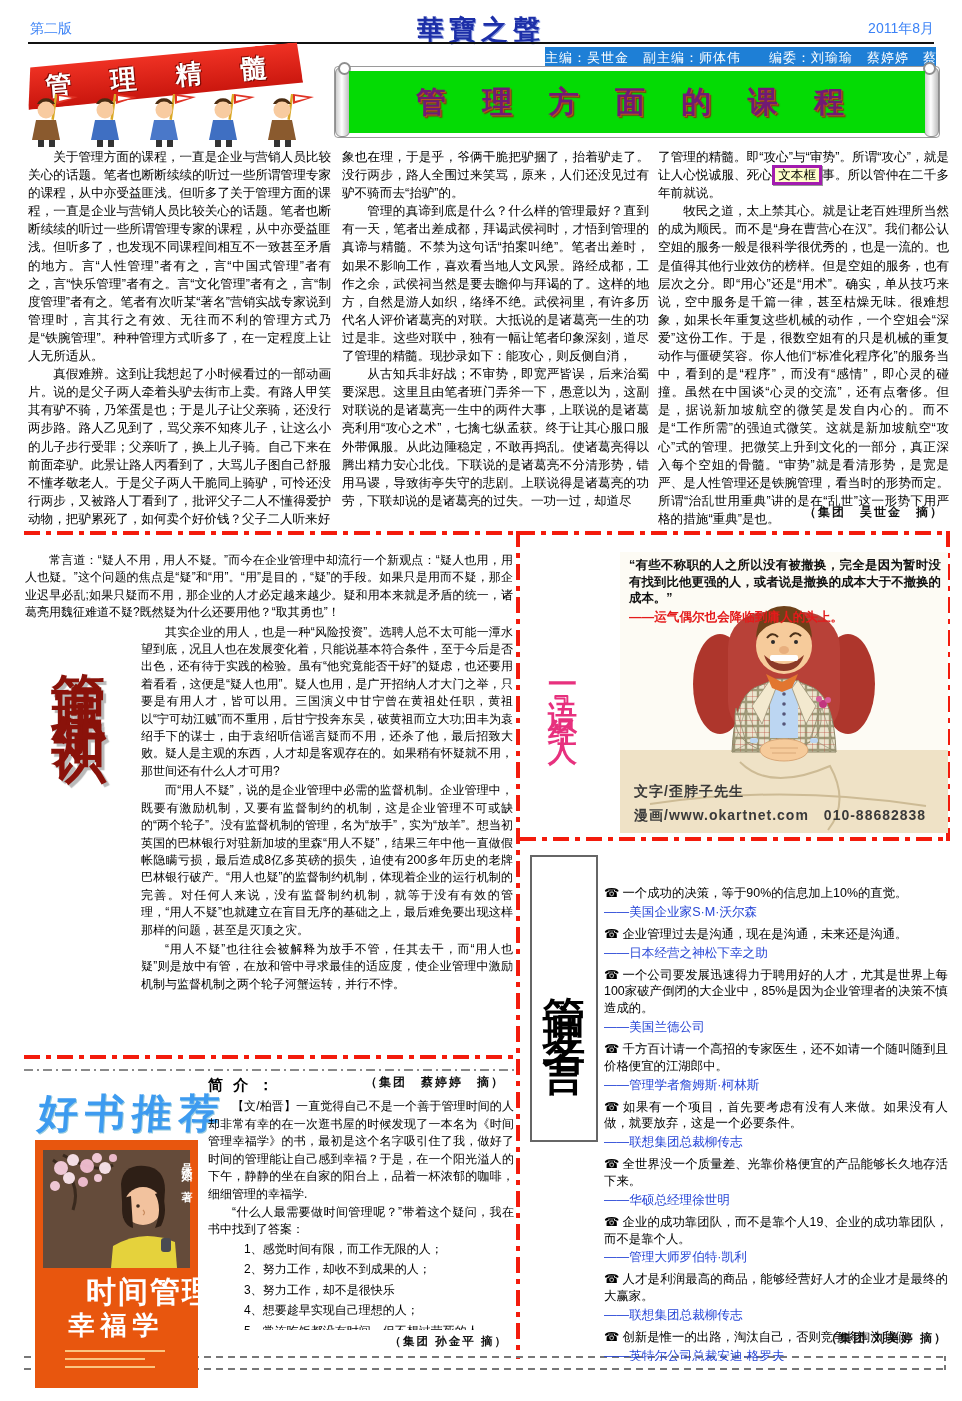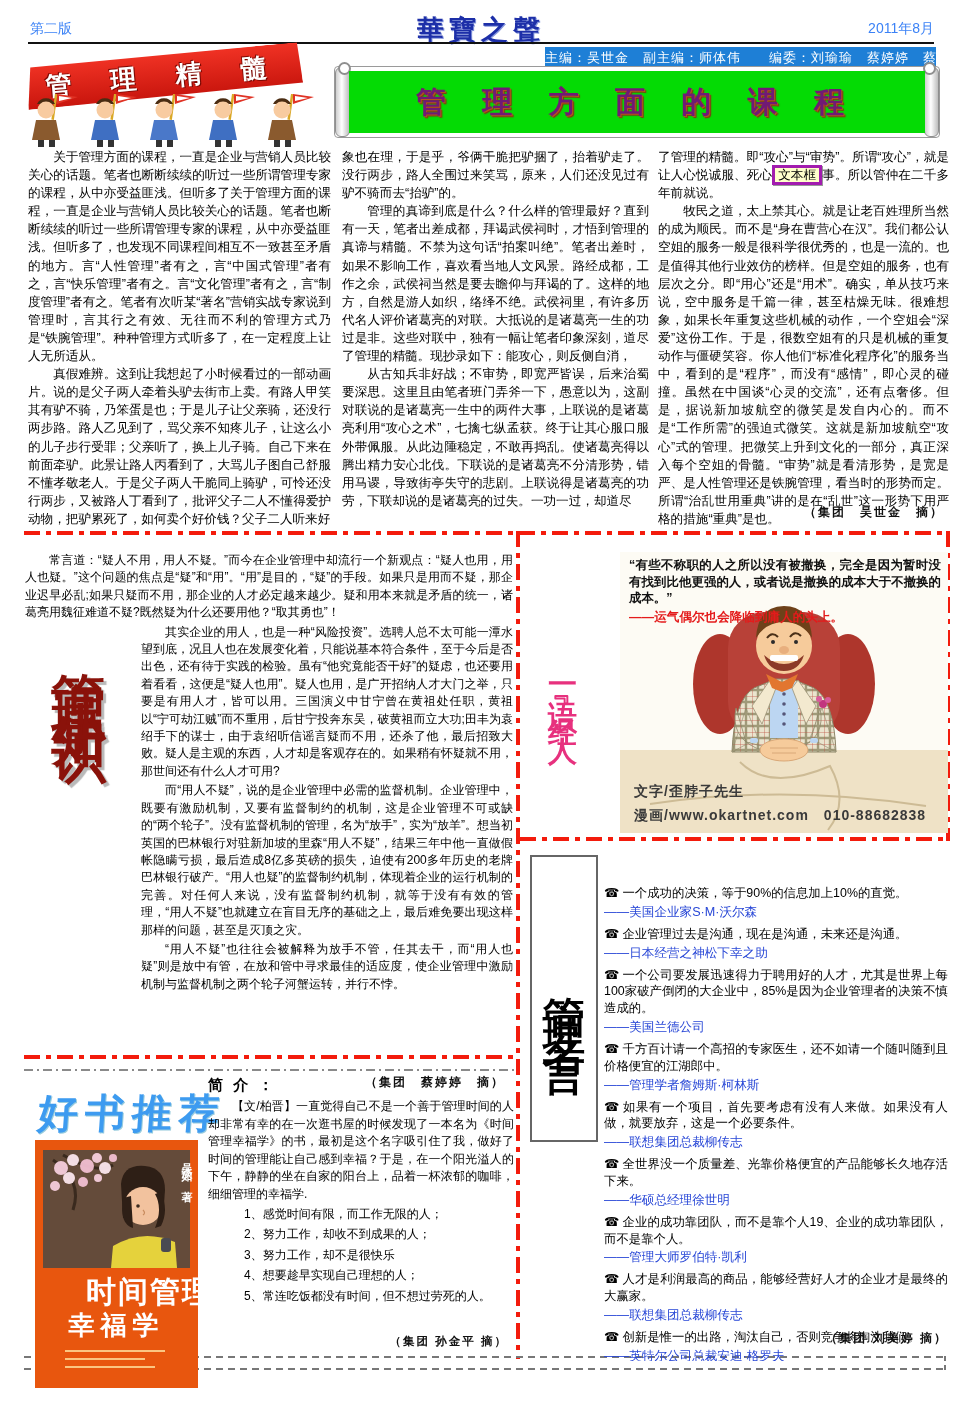--- a/index.html
+++ b/index.html
@@ -347,20 +347,21 @@
     <div id="cover-author">吴淡如 著</div>
     <div id="cover-t1">时间管理</div>
     <div id="cover-t2">幸福学</div>
     <div class="cover-line" style="top:210px;"></div>
     <div class="cover-line" style="top:218px;width:80px;"></div>
     <div class="cover-line" style="top:226px;width:90px;"></div>
   </div>
   <div class="abs" id="intro-head">简 介 ：</div>
   <div class="abs" id="intro">
     <p class="ind">【文/柏晋】一直觉得自己不是一个善于管理时间的人却非常有幸的在一次逛书屋的时候发现了一本名为《时间管理幸福学》的书，最初是这个名字吸引住了我，做好了时间的管理能让自己感到幸福？于是，在一个阳光溢人的下午，静静的坐在自家的阳台上，品着一杯浓郁的咖啡，细细管理的幸福学.</p>
+    <p class="ind">“什么人最需要做时间管理呢？”带着这个疑问，我在书中找到了答案：</p>
     <div class="li">1、感觉时间有限，而工作无限的人；</div>
     <div class="li">2、努力工作，却收不到成果的人；</div>
     <div class="li">3、努力工作，却不是很快乐</div>
     <div class="li">4、想要趁早实现自己理想的人；</div>
     <div class="li">5、常连吃饭都没有时间，但不想过劳死的人。</div>
   </div>
   <div class="abs byline" id="byline-book">（集团 孙金平 摘）</div>
 
 </div>
 

